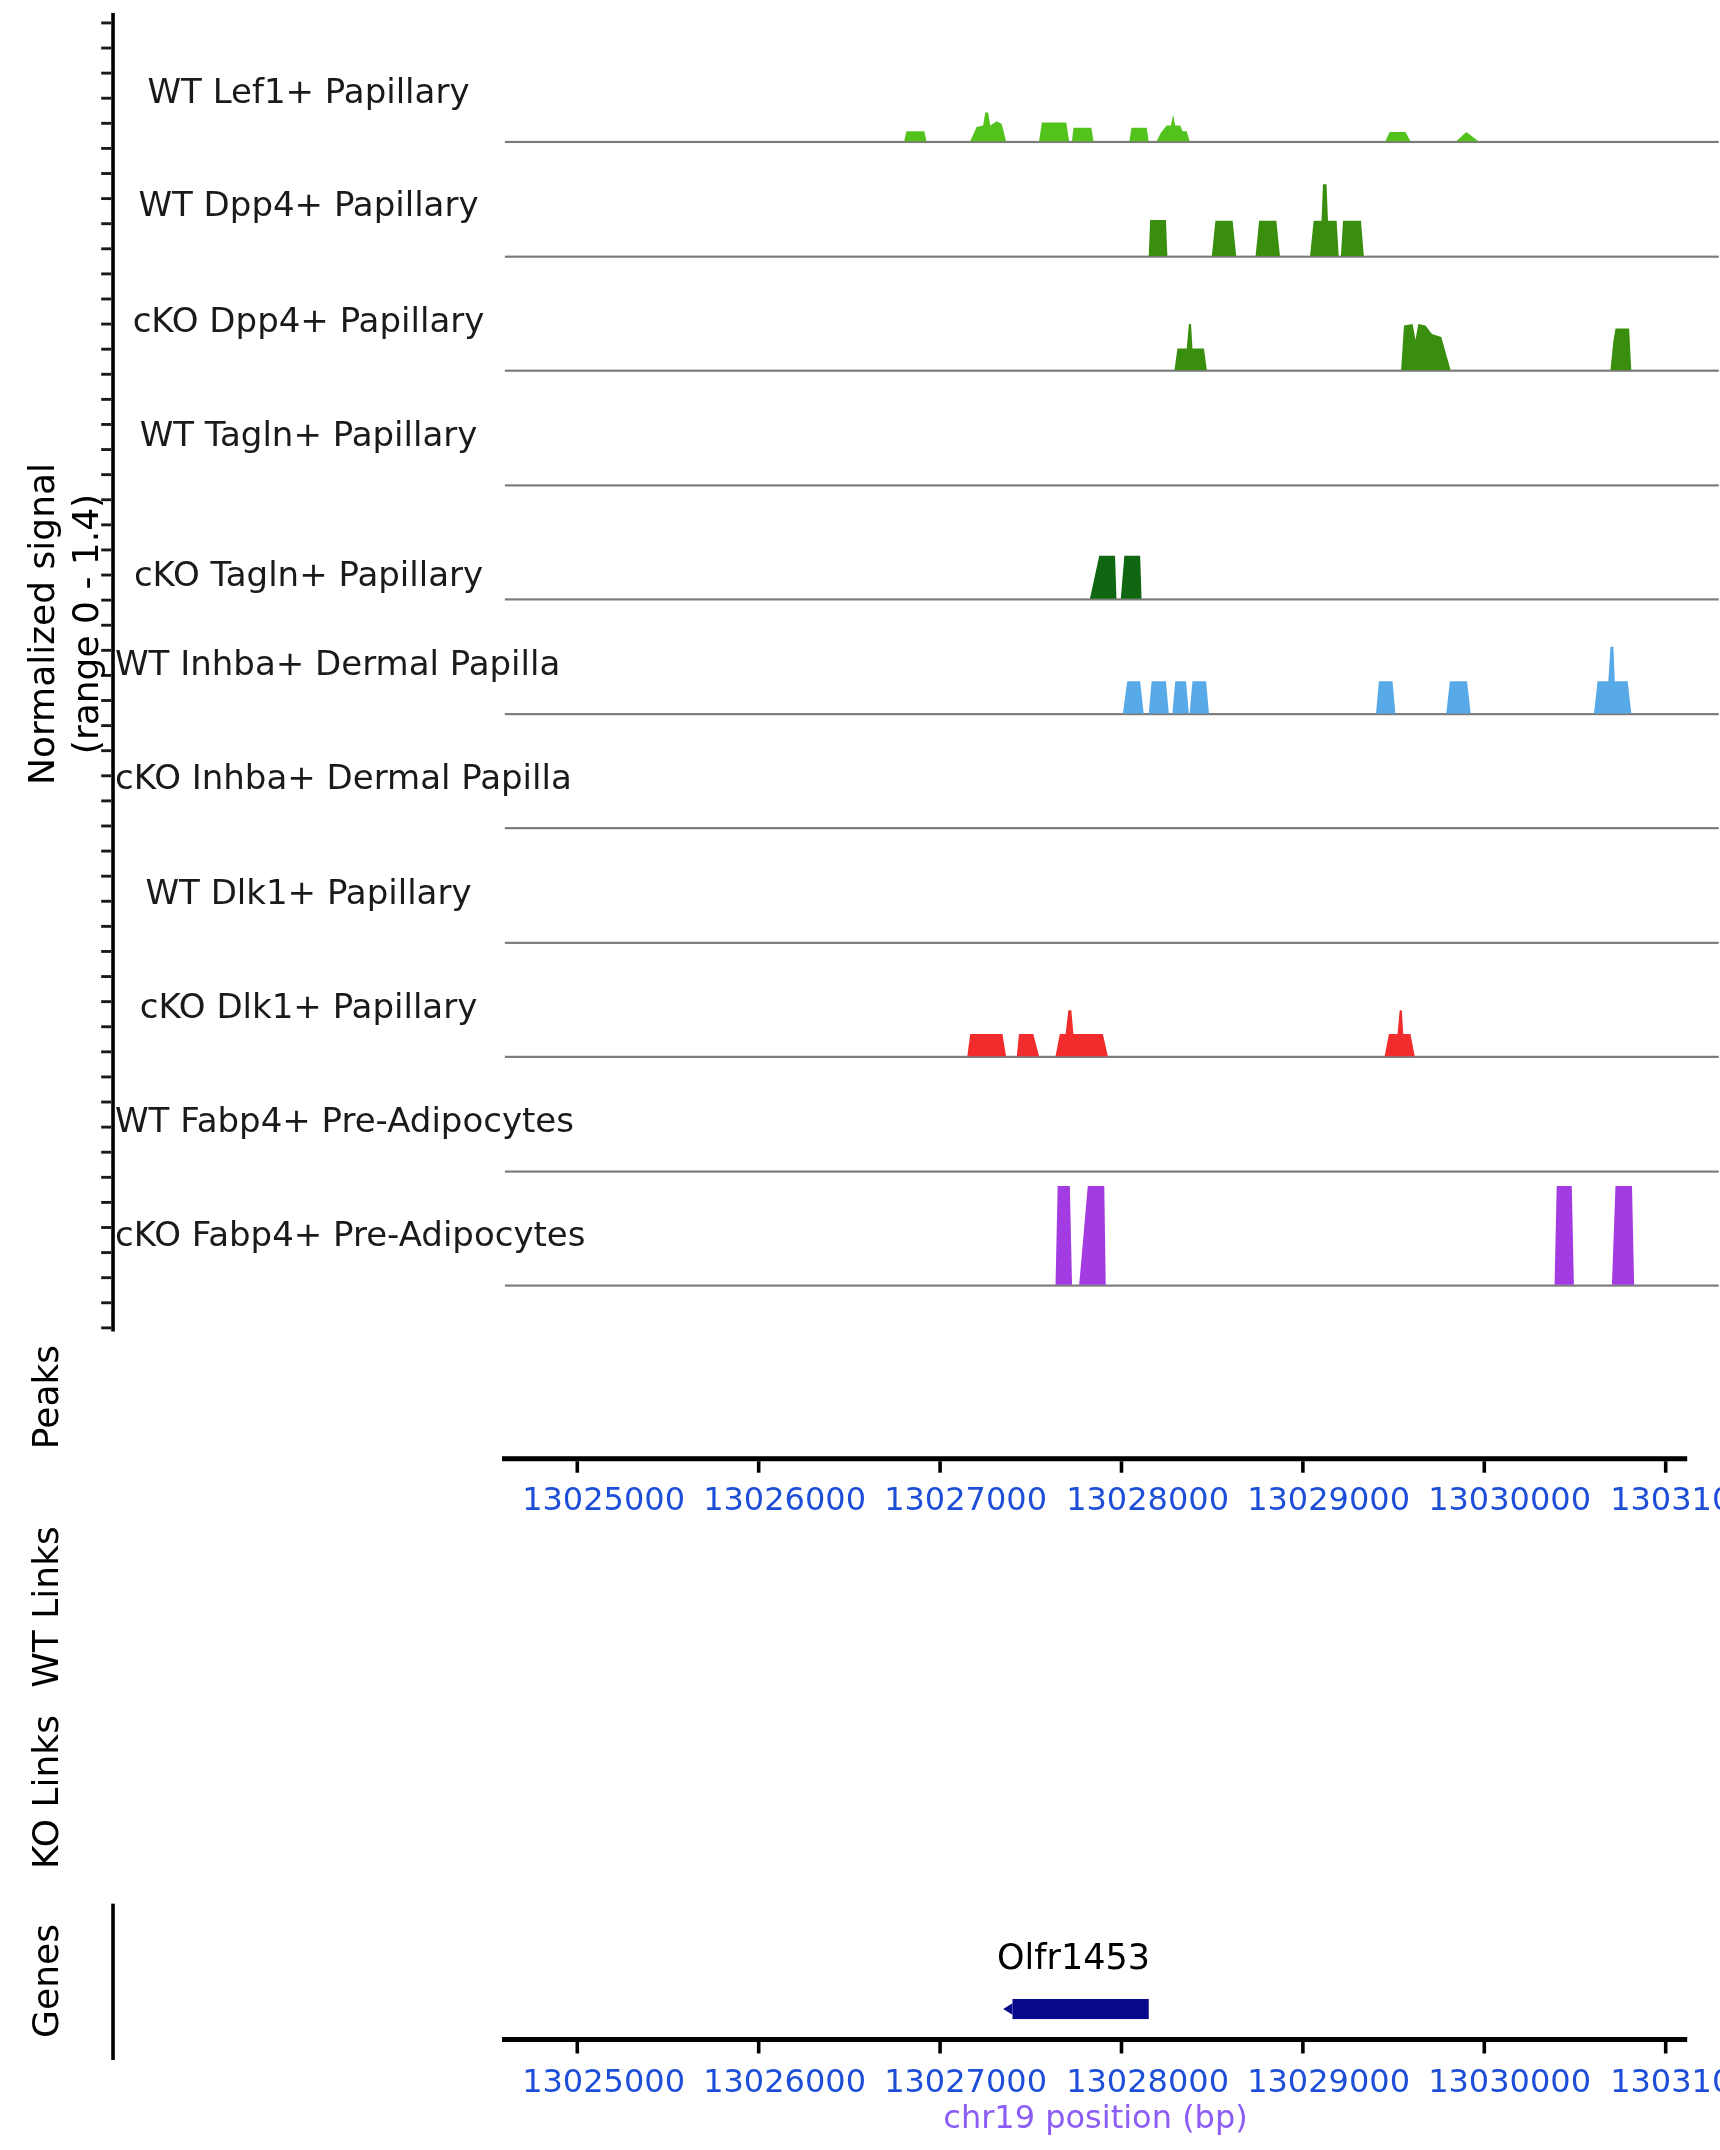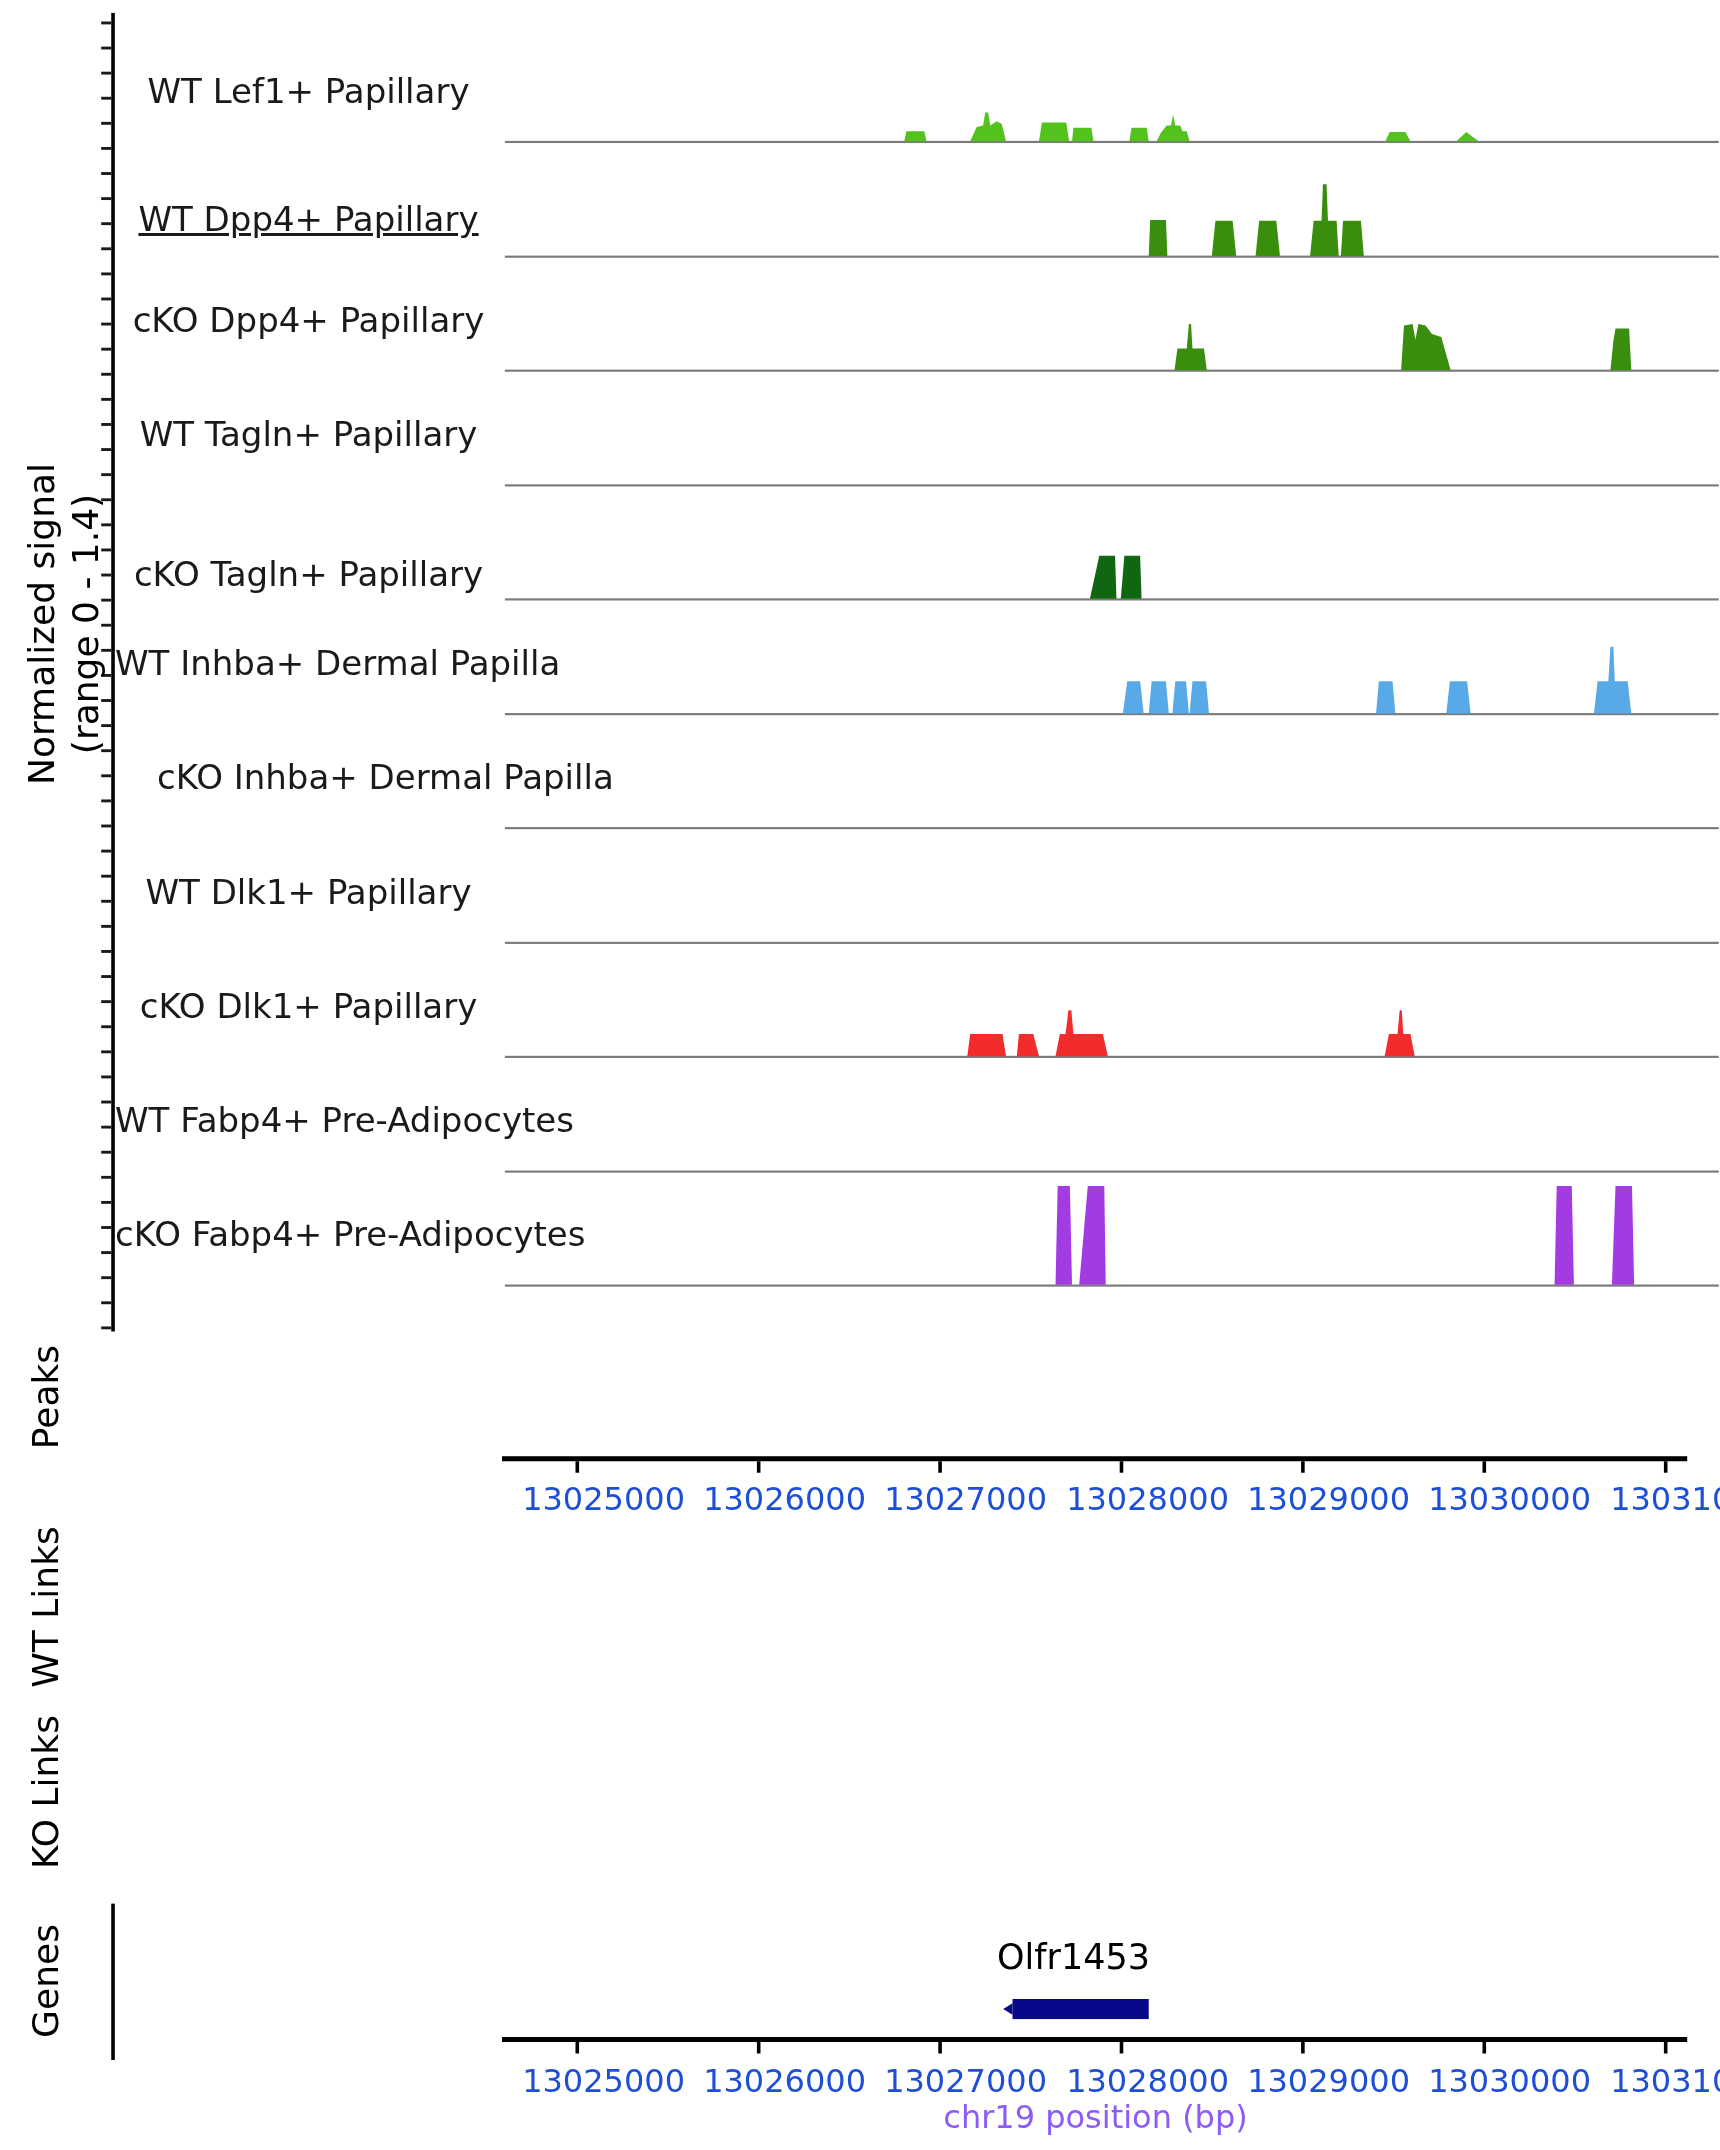--- a/index.html
+++ b/index.html
@@ -164,26 +164,26 @@
   <div class="rot-label" style="left:63px; top:624px;">
     <div>Normalized signal</div>
     <div class="l2">(range 0 - 1.4)</div>
   </div>
   <div class="rot-label" style="left:45px; top:1397px;">Peaks</div>
   <div class="rot-label" style="left:45px; top:1607px;">WT Links</div>
   <div class="rot-label" style="left:45px; top:1792px;">KO Links</div>
   <div class="rot-label" style="left:45px; top:1981px;">Genes</div>
 
   <div class="track-label" style="top:71px;">WT Lef1+ Papillary</div>
-  <div class="track-label" style="top:199px;text-decoration:underline;">WT Dpp4+ Papillary</div>
+  <div class="track-label" style="top:184px;">WT Dpp4+ Papillary</div>
   <div class="track-label" style="top:300px;">cKO Dpp4+ Papillary</div>
   <div class="track-label" style="top:414px;">WT Tagln+ Papillary</div>
   <div class="track-label" style="top:528px;margin-top:26px;">cKO Tagln+ Papillary</div>
   <div class="track-label" style="top:643px;">WT Inhba+ Dermal Papilla</div>
-  <div class="track-label" style="top:757px;padding-left:42px;">cKO Inhba+ Dermal Papilla</div>
+  <div class="track-label" style="top:757px;">cKO Inhba+ Dermal Papilla</div>
   <div class="track-label" style="top:872px;">WT Dlk1+ Papillary</div>
   <div class="track-label" style="top:986px;">cKO Dlk1+ Papillary</div>
   <div class="track-label" style="top:1100px;">WT Fabp4+ Pre-Adipocytes</div>
   <div class="track-label" style="top:1214px;">cKO Fabp4+ Pre-Adipocytes</div>
 
   <div class="tick-label" style="left:470px;  top:1480px;">13025000</div>
   <div class="tick-label" style="left:651px;  top:1480px;">13026000</div>
   <div class="tick-label" style="left:832px; top:1480px;">13027000</div>
   <div class="tick-label" style="left:1014px; top:1480px;">13028000</div>
   <div class="tick-label" style="left:1195px; top:1480px;">13029000</div>

